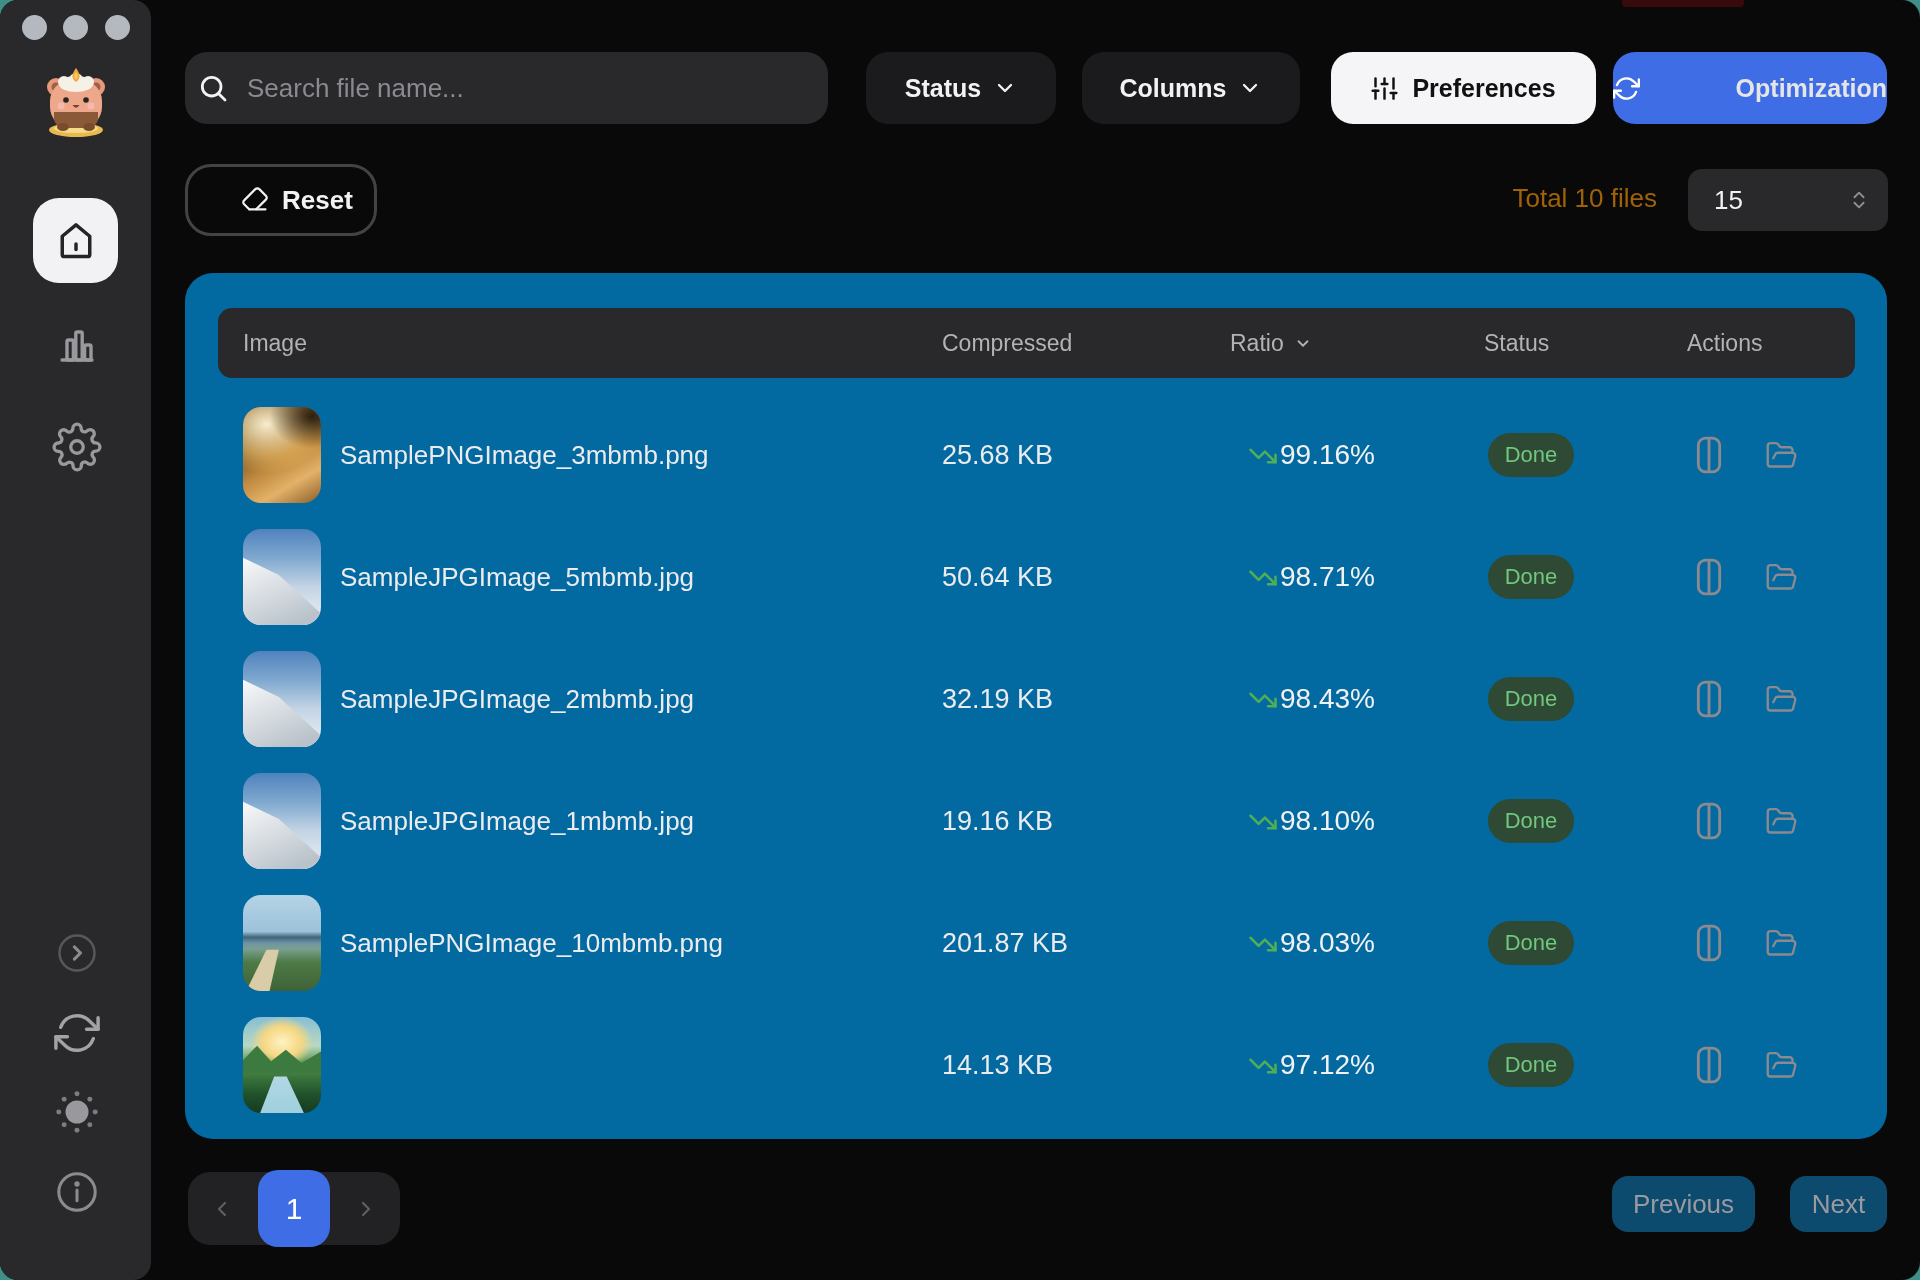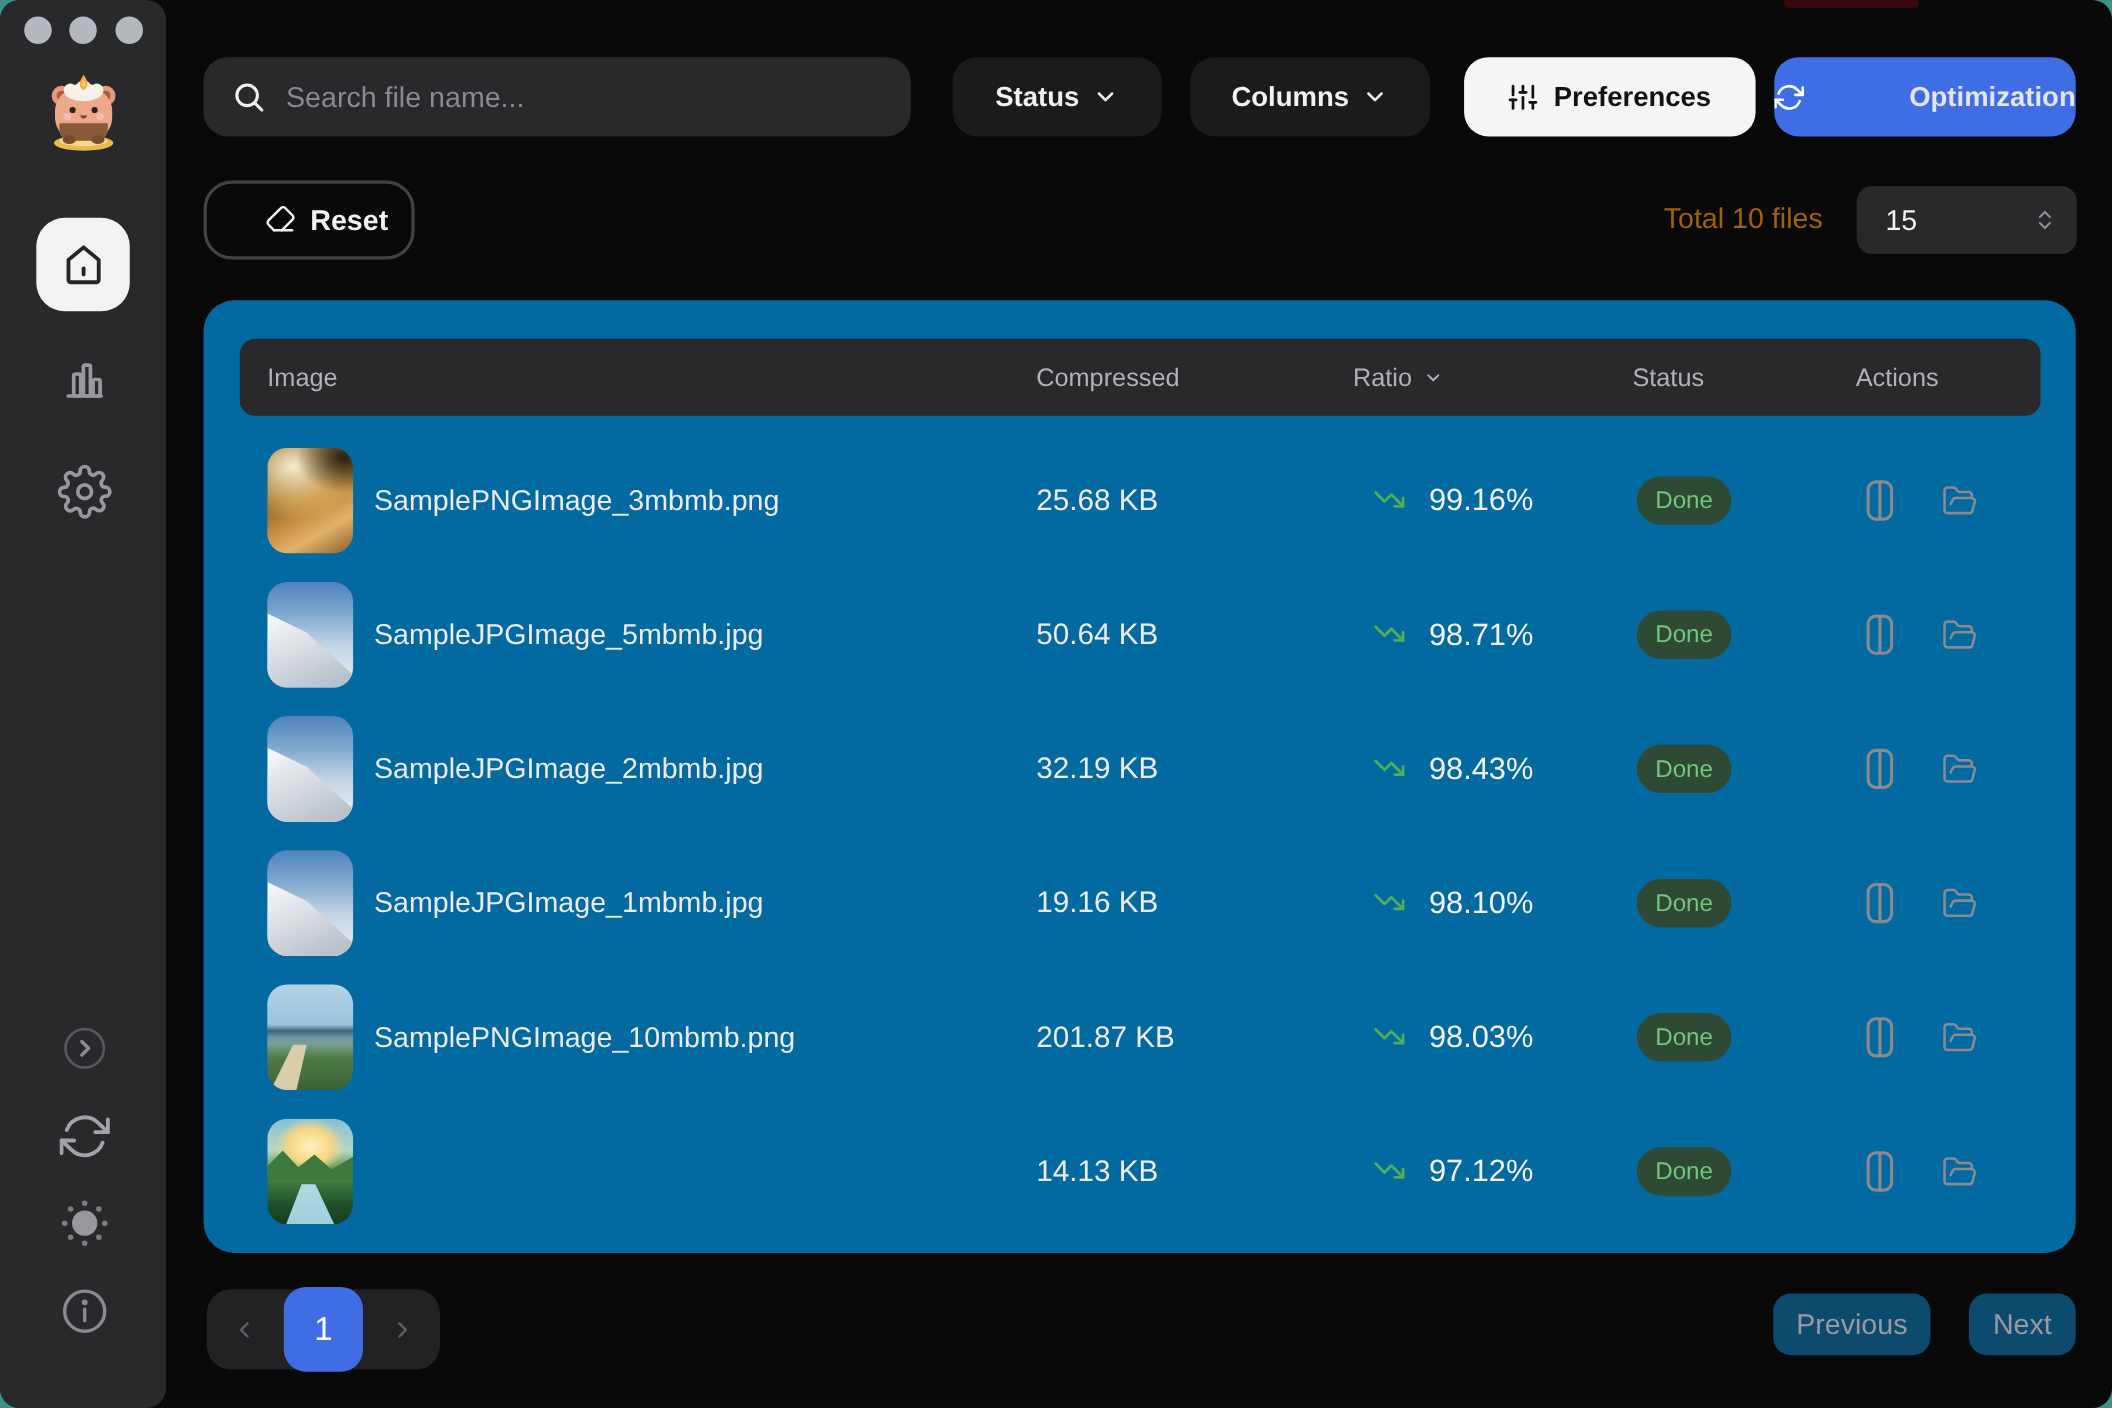--- a/index.html
+++ b/index.html
@@ -10,21 +10,21 @@
   
   .sidebar { position:absolute; left:0; top:0; bottom:0; width:151px; background:#29292b; border-radius:18px; }
   .tl { position:absolute; top:15px; width:25px; height:25px; border-radius:50%; background:#b4b8bf; }
   .tl.t1{left:22px}.tl.t2{left:63px}.tl.t3{left:105px}
   .logo { position:absolute; left:36px; top:64px; }
   .navbtn { position:absolute; display:flex; align-items:center; justify-content:center; }
   .home-active { left:33px; top:198px; width:85px; height:85px; background:#f2f2f4; border-radius:26px; }
   .red-artifact { position:absolute; left:1622px; top:0; width:122px; height:7px; background:#380a0e; border-radius:0 0 4px 4px; }
 
   
-  .search { position:absolute; left:185px; top:52px; width:643px; height:72px; background:#29292b; border-radius:22px; display:flex; align-items:center; padding:0 25px; gap:18px; }
+  .search { position:absolute; left:185px; top:52px; width:643px; height:72px; background:#29292b; border-radius:22px; display:flex; align-items:center; padding:0 12px; gap:18px; }
   .search input { flex:1; background:transparent; border:none; outline:none; color:#e8e8ea; font-size:26px; font-family:inherit; }
   .search input::placeholder { color:#8a8a90; }
   .dbtn { position:absolute; top:52px; height:72px; background:#1b1b1d; border-radius:22px; display:flex; align-items:center; justify-content:center; gap:12px; color:#f2f2f4; font-size:25px; font-weight:600; cursor:default; }
   .btn-status { left:866px; width:190px; }
   .btn-columns { left:1082px; width:218px; }
   .btn-pref { position:absolute; left:1331px; top:52px; width:265px; height:72px; background:#f5f5f7; border-radius:22px; display:flex; align-items:center; justify-content:center; gap:14px; color:#111; font-size:25px; font-weight:600; }
   .btn-opt { position:absolute; left:1613px; top:52px; width:274px; height:72px; background:#3e6de6; border-radius:22px; display:flex; align-items:center; justify-content:space-between; gap:14px; color:#e5e5e5; font-size:25px; font-weight:600; }
 
   
   .btn-reset { position:absolute; left:185px; top:164px; width:192px; height:72px; border:3px solid #434345; border-radius:26px; display:flex; align-items:center; justify-content:center; gap:13px; color:#f2f2f4; font-size:26px; font-weight:600; background:transparent;padding-left:32px; }
@@ -46,21 +46,21 @@
   .thumb-wing { background:linear-gradient(180deg,#4f82bd 0%,#7fa8cf 30%,#c3d4e4 60%,#edf1f5 100%); }
   .thumb-wing::after { background:linear-gradient(155deg,#fafbfc 20%,#b9c2ca 90%); clip-path:polygon(0 30%,46% 48%,62% 60%,100% 88%,100% 100%,0 100%); }
   .thumb-pier { background:linear-gradient(180deg,#b5d3e6 0%,#9cc2da 38%,#41647a 44%,#6e93a6 50%,#7aa08f 56%,#4e7a46 70%,#3e6238 100%); }
   .thumb-pier::after { background:#d9cca8; clip-path:polygon(30% 57%,46% 57%,34% 100%,4% 100%); }
   .thumb-valley { background:radial-gradient(42px 34px at 50% 26%, #fdf3c2 0%, #f6d783 45%, rgba(246,215,131,0) 75%), linear-gradient(180deg,#86bfd4 0%,#b8d8c2 30%,#5a9448 48%,#35703a 65%,#1f4f2a 82%,#163c20 100%); }
   .thumb-valley::before { background:#3c7a40; clip-path:polygon(0 45%,18% 30%,36% 46%,55% 34%,75% 48%,100% 36%,100% 58%,0 58%); }
   .thumb-valley::after { background:linear-gradient(#cfe8ef,#9fcfdd); clip-path:polygon(40% 62%,56% 62%,78% 100%,22% 100%); }
   .cell { position:absolute; top:50%; transform:translateY(-50%); color:#ececee; }
   .fname { left:122px; font-size:26px; }
   .fsize { left:724px; font-size:27px;text-align:center; }
-  .ratio { left:1030px; display:flex; align-items:flex-start; gap:21px; font-size:28px; color:#f2f2f4; }
+  .ratio { left:1030px; display:flex; align-items:flex-end; gap:2px; font-size:28px; color:#f2f2f4; }
   .badge { position:absolute; left:1270px; top:50%; transform:translateY(-50%); width:86px; height:44px; border-radius:22px; background:#2e4a34; color:#72c67d; font-size:22px; font-weight:500; display:flex; align-items:center; justify-content:center; }
   .actions { position:absolute; left:1475px; top:0; height:100%; display:flex; align-items:center; gap:38px; }
   .abtn { display:flex; align-items:center; }
 
   
   .pager { position:absolute; left:188px; top:1172px; width:212px; height:73px; background:#222224; border-radius:22px; }
   .pg-chev { position:absolute; top:50%; transform:translateY(-50%); display:flex; }
   .pg-prev { left:22px; } .pg-next { right:22px; }
   .pg-cur { position:absolute; left:70px; top:-2px; width:72px; height:77px; background:#3e6de6; border-radius:20px; color:#fff; font-size:30px; display:flex; align-items:center; justify-content:center; }
   .navpage { position:absolute; top:1176px; height:56px; background:#0c4a6e; border-radius:16px; color:#9a9aa0; font-size:26px; font-weight:500; display:flex; align-items:center; justify-content:center; }

